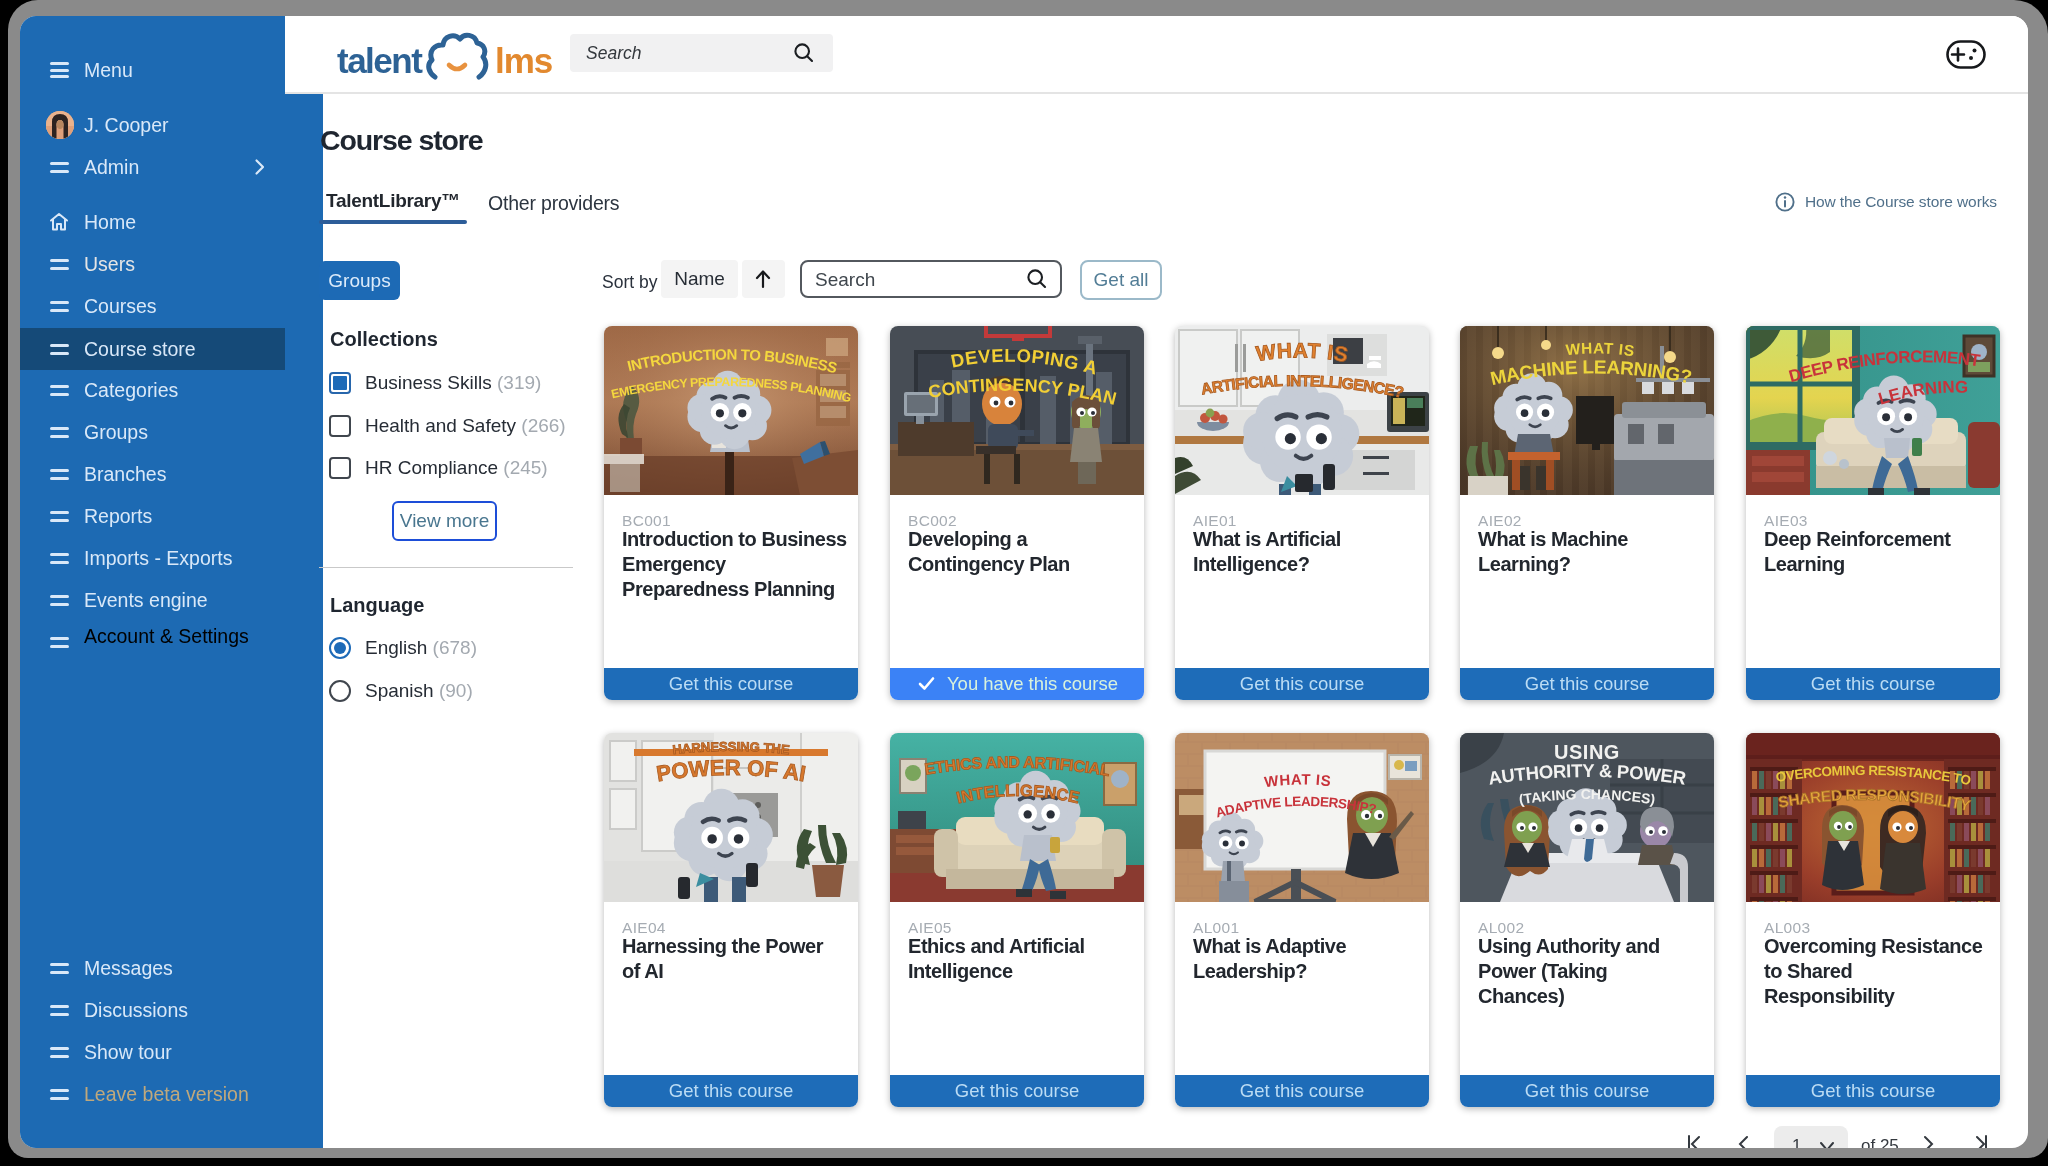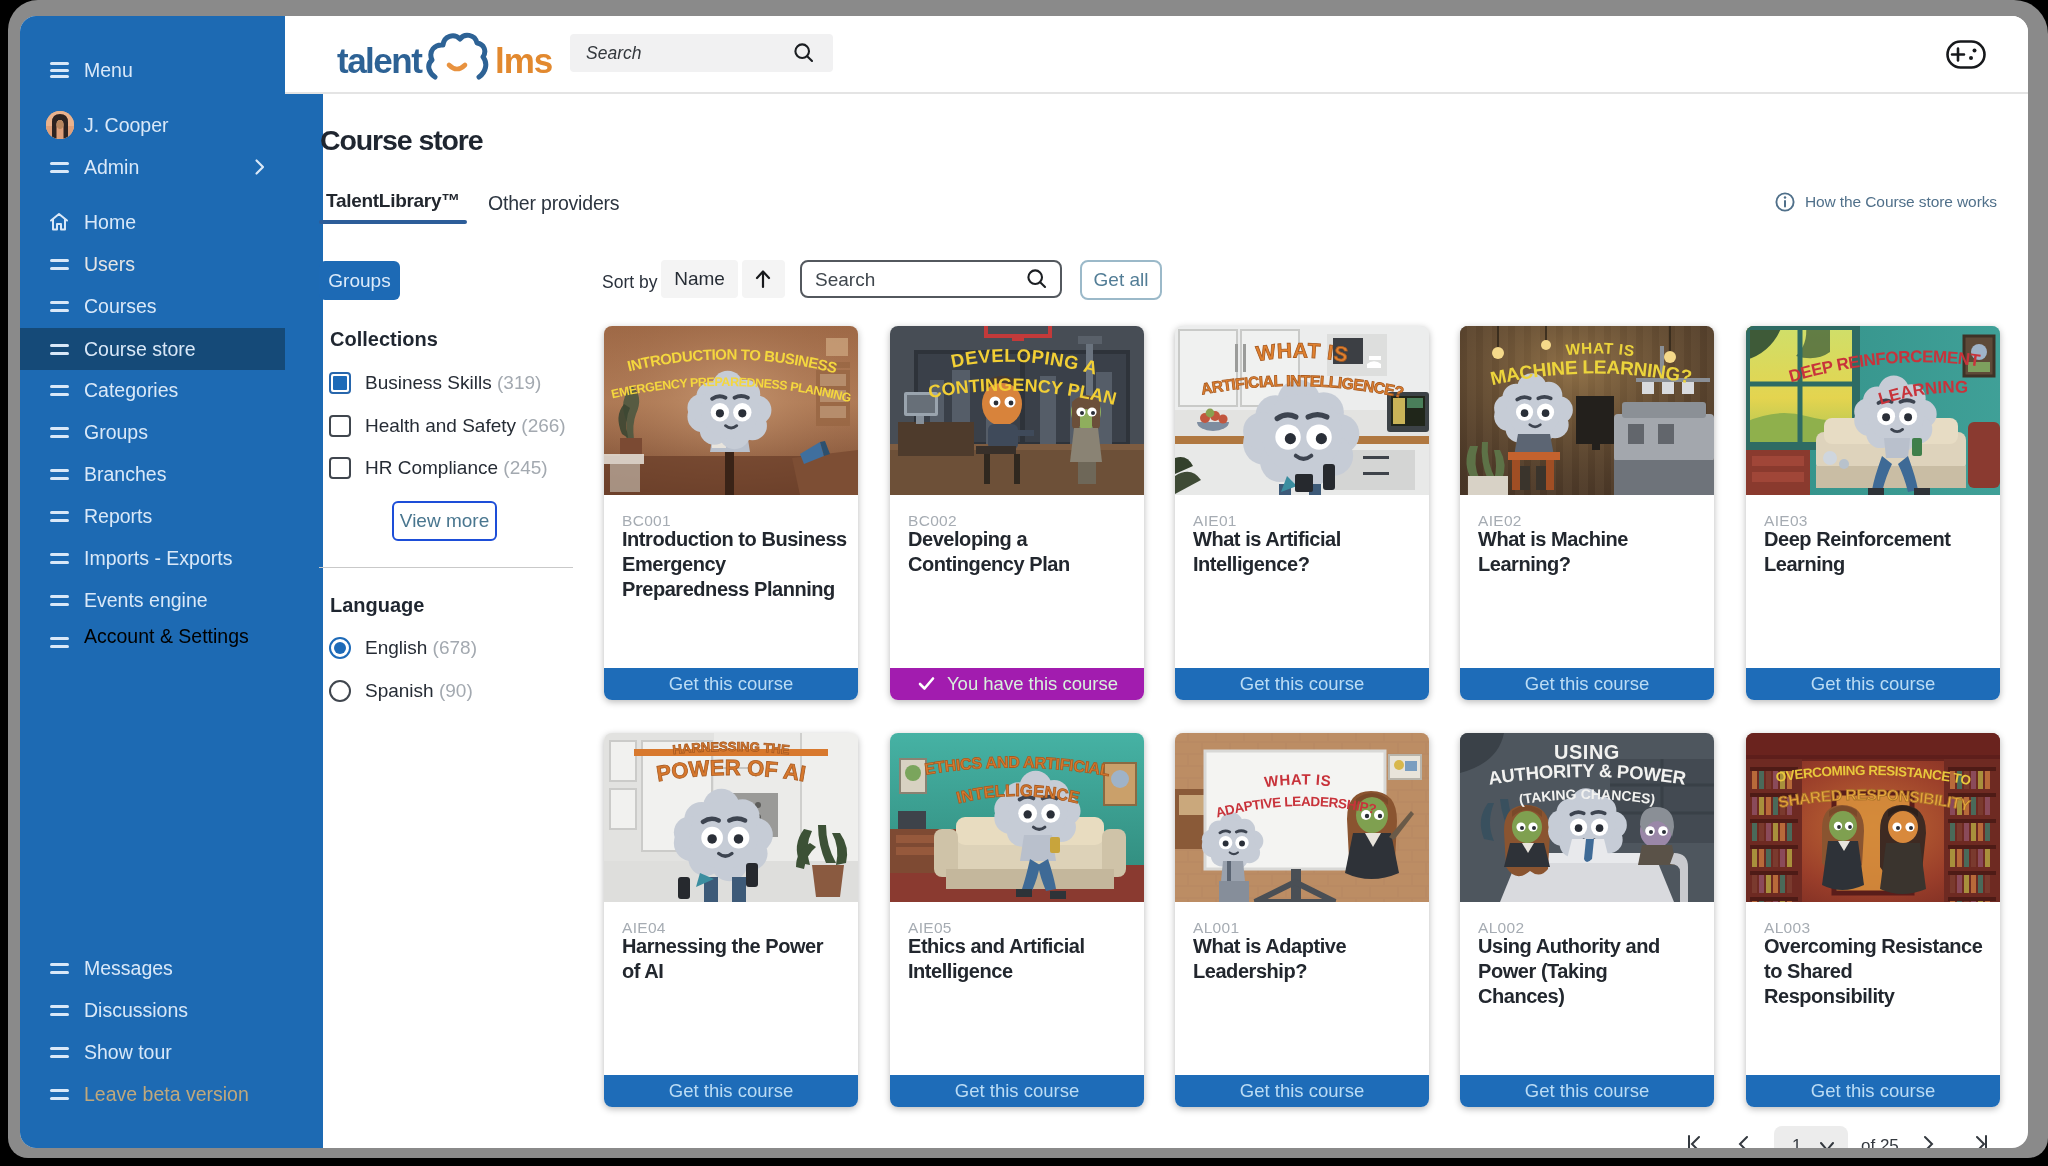--- a/index.html
+++ b/index.html
@@ -8,21 +8,21 @@
 .app { position:absolute; left:20px; top:16px; width:2008px; height:1132px; background:#fff; border-radius:16px; overflow:hidden; }
 .sidebar { position:absolute; left:0; top:0; width:303px; height:1132px; background:#1d6ab3; }
 .topbar { position:absolute; left:265px; top:0; width:1743px; height:78px; background:#fff; border-bottom:2px solid #e4e4e4; }
 .sitem { position:absolute; left:64px; color:#d9e8f8; font-size:19.5px; height:24px; line-height:24px; white-space:nowrap; }
 .hl { position:absolute; left:0; width:265px; height:42px; background:#154a78; }
 .card { position:absolute; width:254px; height:374px; background:#fff; border-radius:8px; box-shadow:0 2px 7px rgba(0,0,0,0.28); }
 .cimg { position:absolute; left:0; top:0; width:254px; height:169px; border-radius:8px 8px 0 0; overflow:hidden; }
 .ccode { position:absolute; left:18px; top:186px; font-size:15.5px; color:#a6acb3; letter-spacing:.3px; }
 .ctitle { position:absolute; left:18px; top:201px; width:240px; white-space:nowrap; font-size:20px; font-weight:bold; color:#22272e; line-height:25px; letter-spacing:-0.45px; }
 .cfoot { position:absolute; left:0; bottom:0; width:254px; height:32px; background:#1e6cb8; border-radius:0 0 8px 8px; color:#bbdcf4; font-size:18.5px; text-align:center; line-height:31px; }
-.cfoot.green { background:#a21caf; color:#d8f2dc; }
+.cfoot.green { background:#3b82f6; color:#d8f2dc; }
 </style>
 </head>
 <body>
 <div class="grayfield"></div>
 <div class="app">
 
 <div class="sidebar">
 <div class="hl" style="top:312px;"></div>
 <div style="position:absolute;left:30px;top:46.0px;width:19px;height:3px;background:#d9e8f8;border-radius:2px;"></div>
       <div style="position:absolute;left:30px;top:52.5px;width:19px;height:3px;background:#d9e8f8;border-radius:2px;"></div>

